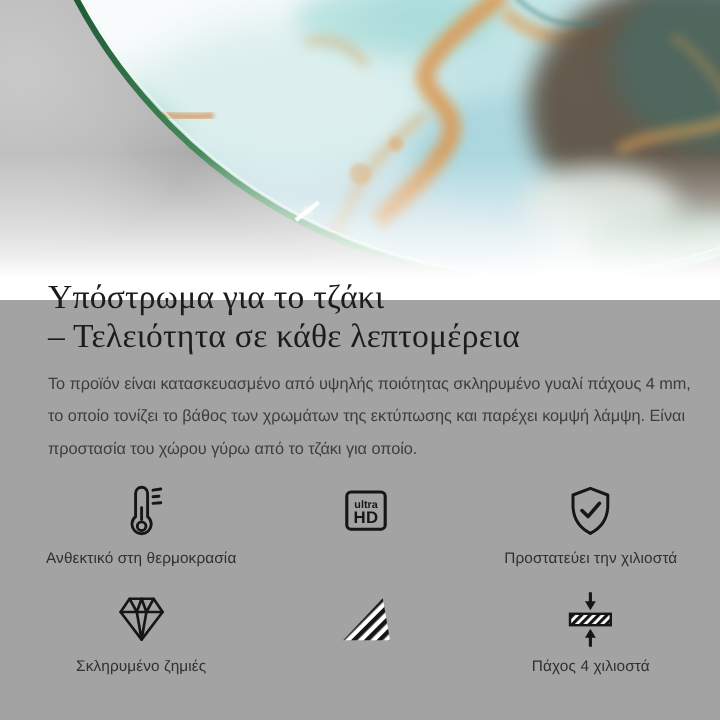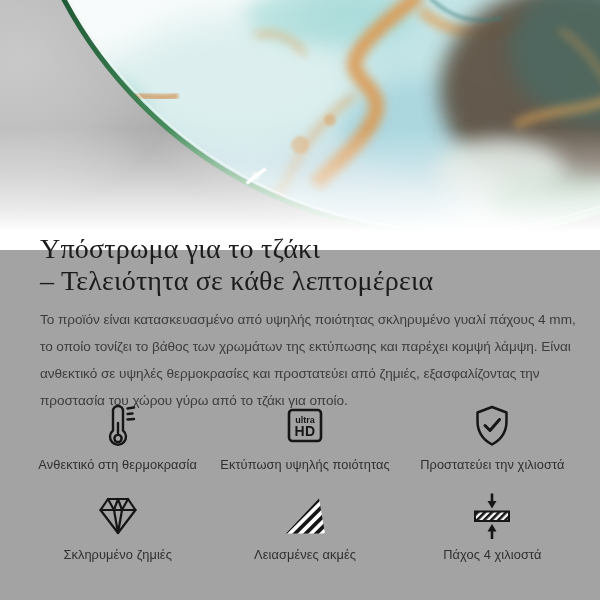--- a/index.html
+++ b/index.html
@@ -110,21 +110,20 @@
   </div>
 
   <h1 class="heading">
     <span class="h-line">Υπόστρωμα για το τζάκι</span>
     <span class="h-line">– Τελειότητα σε κάθε λεπτομέρεια</span>
   </h1>
 
   <div class="desc">
     <div class="desc-line">Το προϊόν είναι κατασκευασμένο από υψηλής ποιότητας σκληρυμένο γυαλί πάχους 4 mm,</div>
     <div class="desc-line">το οποίο τονίζει το βάθος των χρωμάτων της εκτύπωσης και παρέχει κομψή λάμψη. Είναι</div>
-    <div class="desc-line">ανθεκτικό σε υψηλές θερμοκρασίες και προστατεύει από ζημιές, εξασφαλίζοντας την</div>
     <div class="desc-line">προστασία του χώρου γύρω από το τζάκι για οποίο.</div>
   </div>
 
   <div class="features">
 
     <div class="feature">
       <div class="icon-box">
         <svg width="48" height="48" viewBox="0 0 48 48" fill="none" stroke="#161616" stroke-width="2.4" stroke-linecap="round">
           <path d="M19,9 a5,5 0 0 1 10,0 v19.5 a8,8 0 1 1 -10,0 Z"></path>
           <circle cx="24" cy="36.5" r="3.6"></circle>
@@ -138,21 +137,20 @@
     </div>
 
     <div class="feature">
       <div class="icon-box">
         <svg width="48" height="48" viewBox="0 0 48 48">
           <rect x="8" y="8" width="32" height="31" rx="3.5" fill="none" stroke="#161616" stroke-width="2.6"></rect>
           <text x="24" y="21" text-anchor="middle" fill="#161616" class="badge-ultra">ultra</text>
           <text x="24" y="34" text-anchor="middle" fill="#161616" class="badge-hd">HD</text>
         </svg>
       </div>
-      <div class="f-label">Εκτύπωση υψηλής ποιότητας</div>
     </div>
 
     <div class="feature">
       <div class="icon-box">
         <svg width="48" height="48" viewBox="0 0 48 48" fill="none" stroke="#161616" stroke-linejoin="round" stroke-linecap="round">
           <path stroke-width="2.5" d="M24,5 L38.5,10.5 V19 C38.5,29.5 33,37.8 24,42.5 C15,37.8 9.5,29.5 9.5,19 V10.5 Z"></path>
           <polyline stroke-width="3" points="17,23.5 22,28.5 31.5,17.5"></polyline>
         </svg>
       </div>
       <div class="f-label">Προστατεύει την χιλιοστά</div>
@@ -175,21 +173,20 @@
         <svg width="48" height="48" viewBox="0 0 48 48">
           <defs>
             <pattern id="stripesTri" width="7.5" height="7.5" patternUnits="userSpaceOnUse" patternTransform="rotate(45)">
               <rect width="7.5" height="7.5" fill="#ffffff"></rect>
               <rect width="3.8" height="7.5" fill="#161616"></rect>
             </pattern>
           </defs>
           <path d="M5,41.5 L44,41.5 L38,6.5 Z" fill="url(#stripesTri)"></path>
         </svg>
       </div>
-      <div class="f-label">Λειασμένες ακμές</div>
     </div>
 
     <div class="feature">
       <div class="icon-box">
         <svg width="48" height="48" viewBox="0 0 48 48">
           <defs>
             <pattern id="stripesBar" width="5" height="5" patternUnits="userSpaceOnUse" patternTransform="rotate(45)">
               <rect width="5" height="5" fill="#ffffff"></rect>
               <rect width="2.6" height="5" fill="#161616"></rect>
             </pattern>

